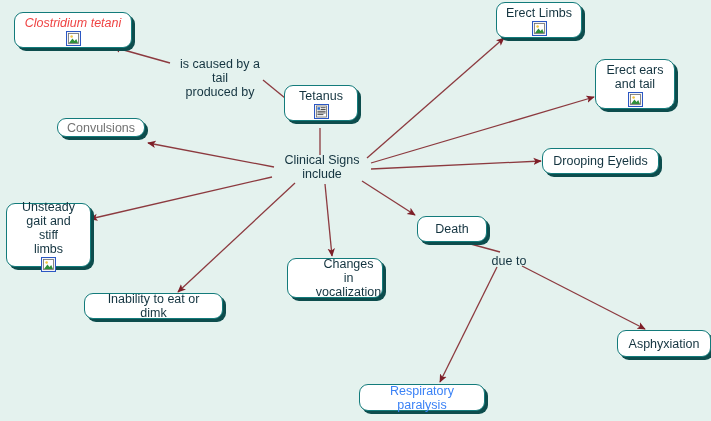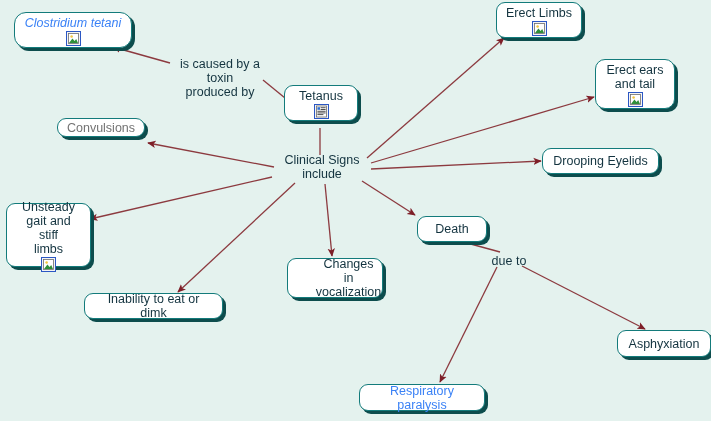--- a/index.html
+++ b/index.html
@@ -92,21 +92,21 @@
         <line x1="295" y1="183" x2="178" y2="292" stroke="#8c3a3f" stroke-width="1.3" marker-end="url(#arrowhead)"></line>
         <line x1="325" y1="184" x2="332" y2="256" stroke="#8c3a3f" stroke-width="1.3" marker-end="url(#arrowhead)"></line>
         <line x1="362" y1="181" x2="415" y2="215" stroke="#8c3a3f" stroke-width="1.3" marker-end="url(#arrowhead)"></line>
         <line x1="467" y1="243" x2="500" y2="252" stroke="#8c3a3f" stroke-width="1.3"></line>
         <line x1="497" y1="267" x2="440" y2="382" stroke="#8c3a3f" stroke-width="1.3" marker-end="url(#arrowhead)"></line>
         <line x1="522" y1="266" x2="645" y2="329" stroke="#8c3a3f" stroke-width="1.3" marker-end="url(#arrowhead)"></line>
       </g>
   </svg>
 
   <div id="nodes-layer">
-      <div class="node italic has-icon" style="left: 14px; top: 12px; width: 118px; height: 36px; background: rgb(255, 255, 255); border-color: rgb(19, 123, 123); box-shadow: rgb(13, 77, 77) 3px 3px 0px 0px; color: #3b82f6; border-radius: 12px;">
+      <div class="node italic has-icon" style="left: 14px; top: 12px; width: 118px; height: 36px; background: rgb(255, 255, 255); border-color: rgb(19, 123, 123); box-shadow: rgb(13, 77, 77) 3px 3px 0px 0px; color: #ef4444;">
         <span class="label">Clostridium tetani</span>
         <span class="node-icon"><svg width="15" height="15" viewBox="0 0 15 15">
             <rect x="0.5" y="0.5" width="14" height="14" fill="#f4f4f4" stroke="#2b57c4" stroke-width="1"></rect>
             <rect x="2.5" y="2.5" width="10" height="10" fill="#ffffff" stroke="#6d6d6d" stroke-width="0.8"></rect>
             <circle cx="5.6" cy="5.4" r="1.25" fill="#f2c43c"></circle>
             <path d="M3 12 L6.4 7.4 L8.6 10 L10.2 8 L12 12 Z" fill="#2f8f3a"></path>
           </svg></span>
       </div>
       <div class="node has-icon" style="left: 284px; top: 85px; width: 74px; height: 36px; background: rgb(255, 255, 255); border-color: rgb(19, 123, 123); box-shadow: rgb(13, 77, 77) 3px 3px 0px 0px; color: rgb(19, 51, 63);">
         <span class="label">Tetanus</span>
@@ -171,20 +171,20 @@
       </div>
       <div class="node" style="left: 359px; top: 384px; width: 126px; height: 27px; background: rgb(255, 255, 255); border-color: rgb(19, 123, 123); box-shadow: rgb(13, 77, 77) 3px 3px 0px 0px; color: #3b82f6;">
         <span class="label">Respiratory paralysis</span>
       </div>
       <div class="node" style="left: 617px; top: 330px; width: 94px; height: 27px; background: rgb(255, 255, 255); border-color: rgb(19, 123, 123); box-shadow: rgb(13, 77, 77) 3px 3px 0px 0px; color: rgb(19, 51, 63);">
         <span class="label">Asphyxiation</span>
       </div>
     </div>
   <div id="link-labels-layer">
       <div class="link-label" style="left: 170px; top: 57px; width: 100px; color: rgb(19, 51, 63);">is caused by a
-toxin
+tail
 produced by</div>
       <div class="link-label" style="left: 276px; top: 153px; width: 92px; color: rgb(19, 51, 63);">Clinical Signs
 include</div>
       <div class="link-label" style="left: 487px; top: 254px; width: 44px; color: rgb(19, 51, 63);">due to</div>
     </div>
 
 </div>
 
 </body></html>

